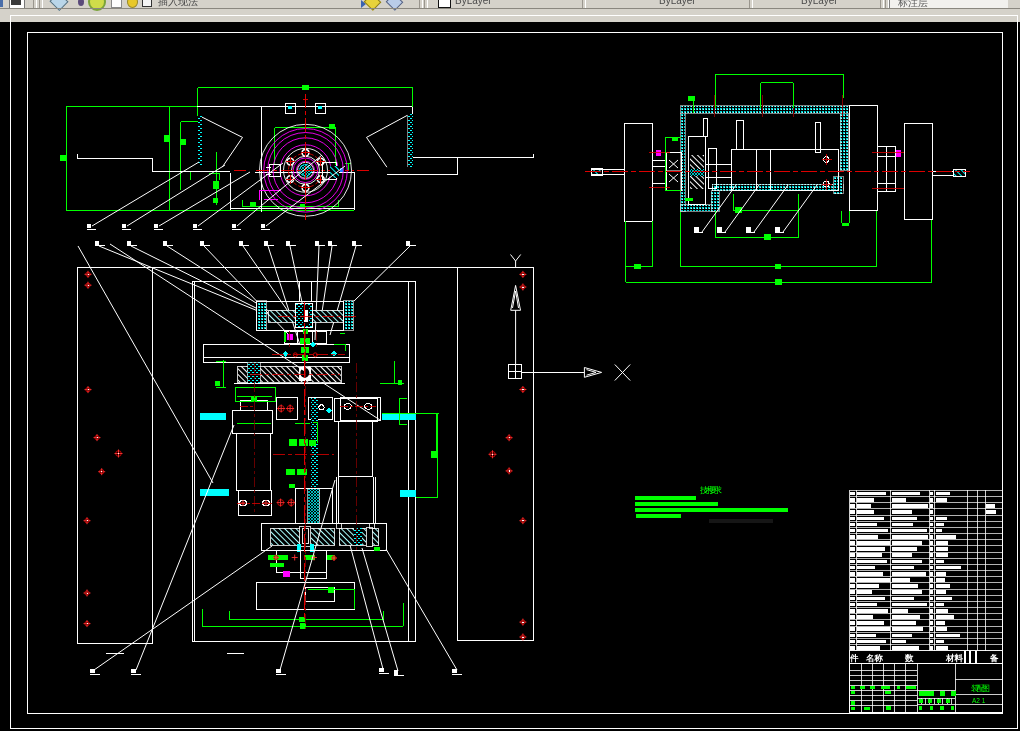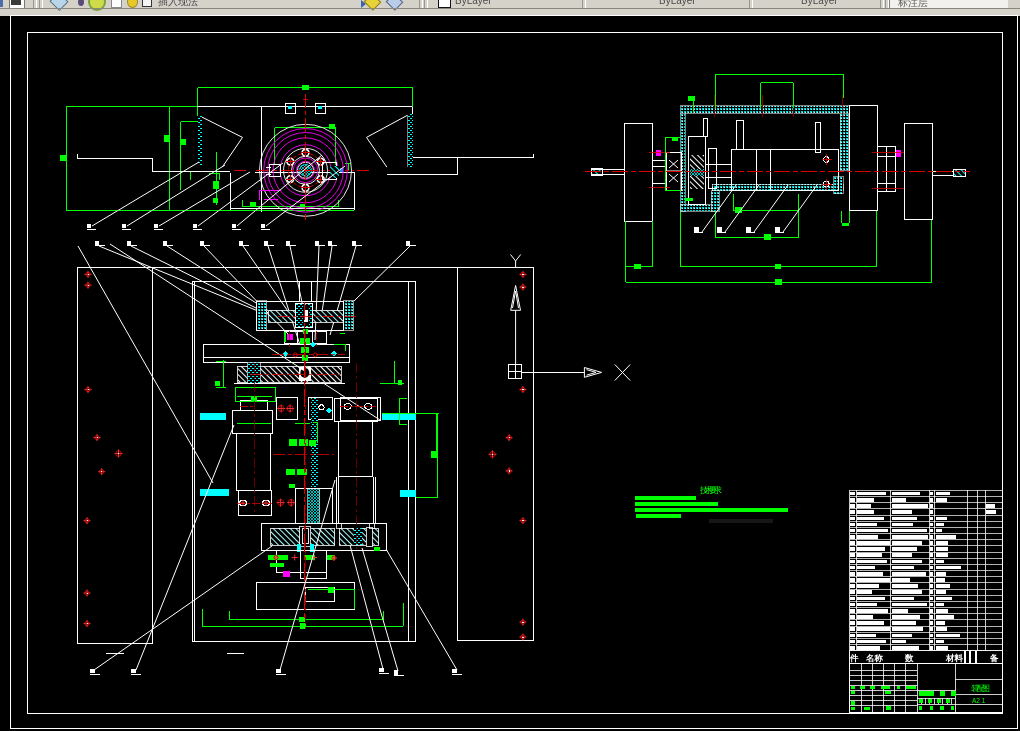--- a/index.html
+++ b/index.html
@@ -1,15 +1,15 @@
 <!DOCTYPE html>
 <html><head><meta charset="utf-8">
 <style>
 html,body{margin:0;padding:0;background:#000;width:1020px;height:731px;overflow:hidden;font-family:"Liberation Sans",sans-serif}
-#tb{position:absolute;top:0;left:0;width:1020px;height:16px;background:#d5d2ca;overflow:hidden}
+#tb{position:absolute;top:0;left:0;width:1020px;height:22px;background:#d5d2ca;overflow:hidden}
 #tb .sep{position:absolute;top:0;width:2px;height:8px;border-left:1px solid #9a968e;border-right:1px solid #fff}
 #tb .txt{position:absolute;top:-5px;color:#4b4b4b;font-size:10px;white-space:nowrap}
 #edge{position:absolute;top:8px;left:0;width:1020px;height:1px;background:#8a877f;z-index:5}
 svg{position:absolute;top:0;left:0}
 </style></head>
 <body>
 <div id="tb">
   <div style="position:absolute;left:0;top:0;width:3px;height:7px;background:#4a6ea9"></div>
   <div style="position:absolute;left:9px;top:-6px;width:14px;height:13px;background:#fff;border:1px solid #777"></div>
   <div style="position:absolute;left:11px;top:-4px;width:10px;height:9px;background:#3a3a3a"></div>

